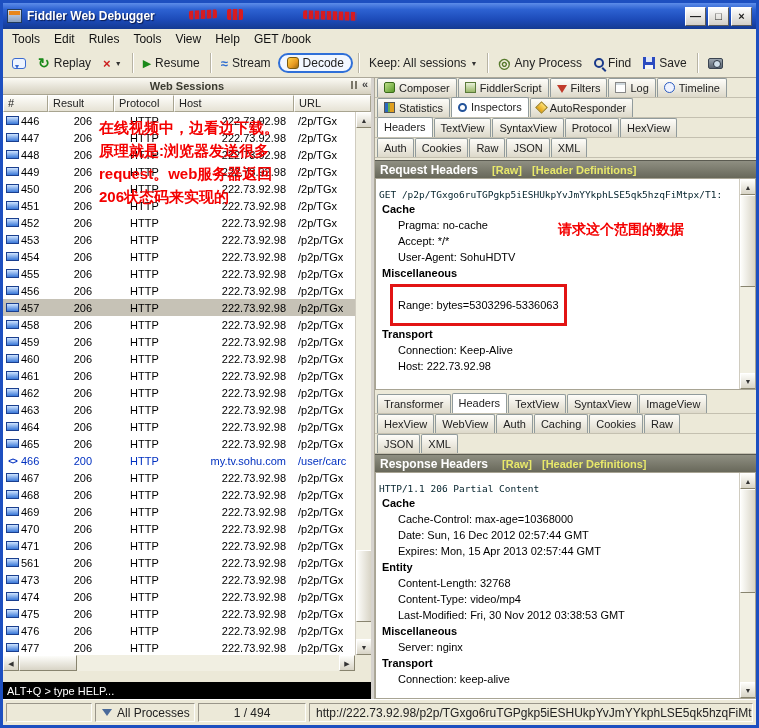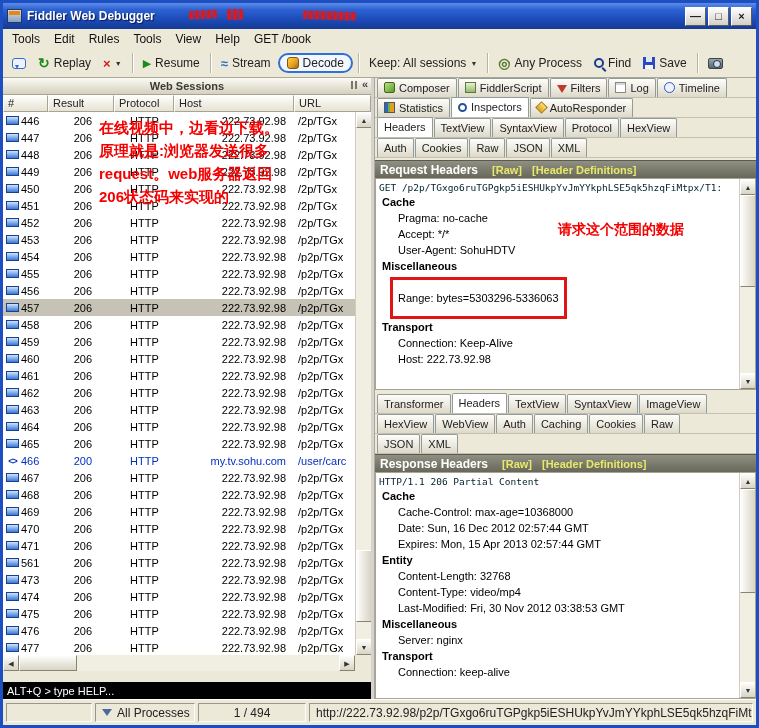--- a/index.html
+++ b/index.html
@@ -119,21 +119,21 @@
   .darkbar{position:absolute;left:0;right:0;height:18px;background:linear-gradient(#8f8f82,#68685a);
     display:flex;align-items:center;padding:0 5px;border-top:1px solid #5a5a50;}
   .req-darkbar{top:82px;}
   .resp-darkbar{top:376px;}
   .dtitle{color:#fff;font-weight:bold;font-size:12px;white-space:nowrap;}
   .dlinks{display:flex;gap:10px;margin-left:14px;}
   .dlink{color:#e8e86a;font-size:11px;font-weight:bold;white-space:nowrap;}
   .hdr-content{position:absolute;left:0;right:0;background:#fff;border:1px solid #a8a494;overflow:hidden;}
   .req-content{top:100px;height:212px;}
   .resp-content{top:394px;height:227px;}
-  .reqline{font-family:"DejaVu Sans Mono",monospace;font-size:9.5px;color:#00202a;white-space:nowrap;overflow:hidden;padding:3px 18px 2px 3px;}
+  .reqline{font-family:"DejaVu Sans Mono",monospace;font-size:9.5px;color:#00202a;white-space:nowrap;overflow:hidden;padding:10px 18px 2px 3px;}
   .hgroup{font-size:11px;font-weight:bold;color:#000;height:16px;padding:1px 0 0 6px;}
   .hitem{font-size:11px;color:#000;min-height:16px;padding:1px 0 0 22px;white-space:nowrap;}
   .hitem.boxed{padding-left:14px;}
   .redbox{display:inline-block;border:3px solid #e21414;padding:12px 5px;margin:1px 0;}
   .req-annotation{position:absolute;left:182px;top:42px;color:#f40000;font-weight:bold;font-size:14px;white-space:nowrap;}
   .content-vscroll{position:absolute;right:0;top:0;bottom:0;width:16px;border-left:1px solid #d0ccc0;}
   .content-vscroll .up{top:0;left:0;}
   .content-vscroll .down{bottom:0;left:0;}
 
   

